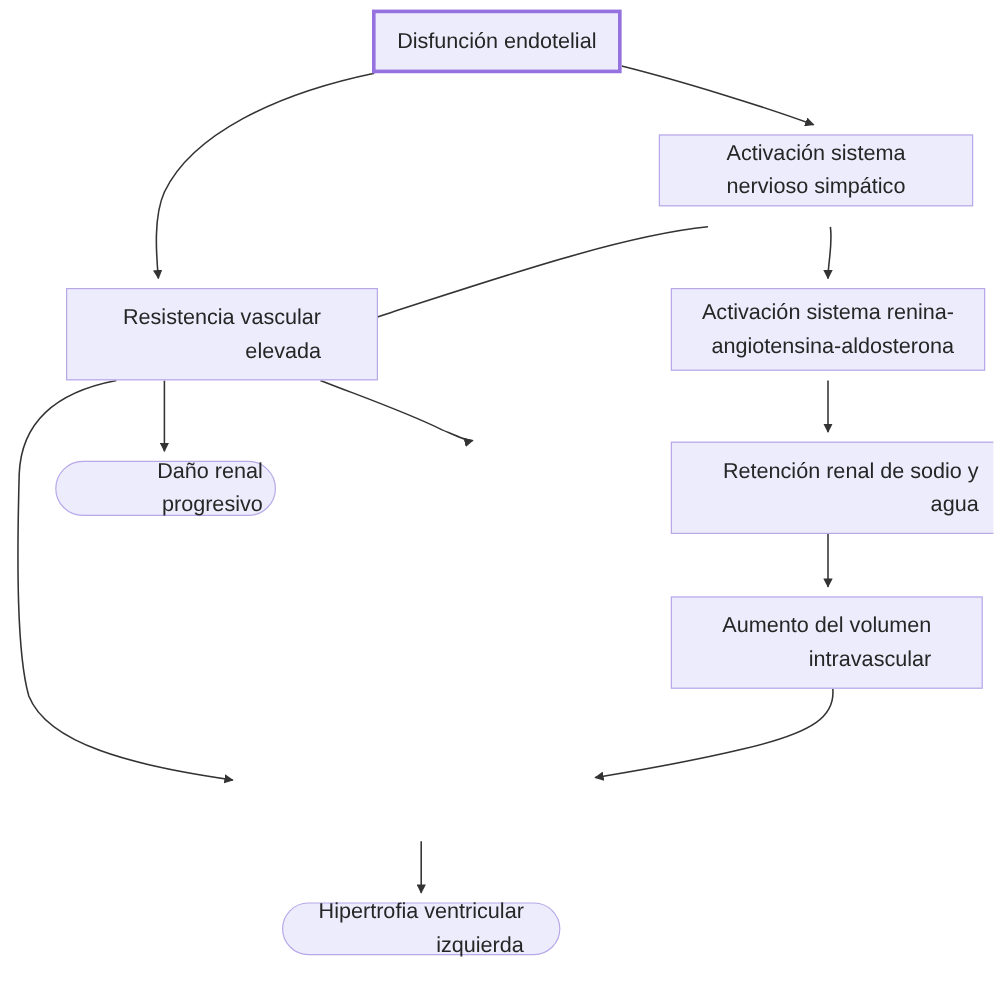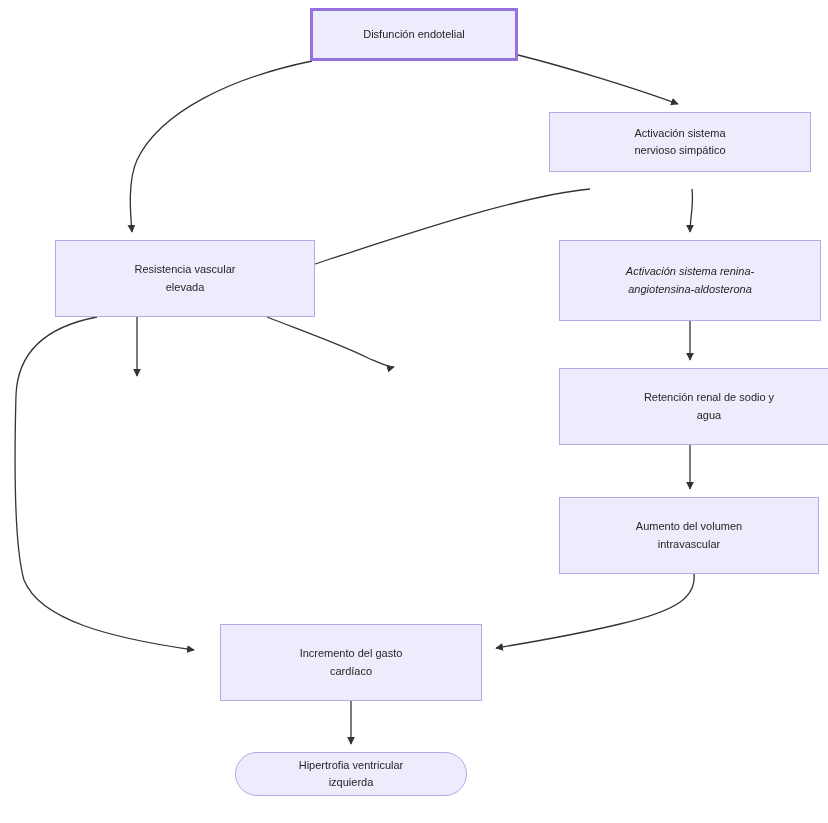--- a/index.html
+++ b/index.html
@@ -22,25 +22,25 @@
     width: 828px;
     height: 823px;
     pointer-events: none;
   }
   .node {
     position: absolute;
     box-sizing: border-box;
     display: flex;
     align-items: center;
     justify-content: center;
-    text-align: center;
+    text-align: right;
     background: #ececfc;
     border: 1px solid #b8a8e8;
     color: #262626;
-    font-size: 11px;
+    font-size: 18px;
     line-height: 1.55;
     padding: 4px 10px;
     white-space: pre-line;
     z-index: 2;
   }
   .node.rounded {
     border-radius: 999px;
   }
   .node.emphasis {
     border: 3px solid #9572e0;
@@ -80,40 +80,39 @@
   <div class="node" style="left:549px; top:112px; width:262px; height:60px;">
     <span>Activación sistema
 nervioso simpático</span>
   </div>
 
   <div class="node" style="left:7px; top:240px; width:260px; height:77px;margin-left:48px;">
     <span>Resistencia vascular
 elevada</span>
   </div>
 
-  <div class="node" style="left:559px; top:240px; width:262px; height:81px;font-style:italic;">
+  <div class="node" style="left:559px; top:240px; width:262px; height:69px;">
     <span>Activación sistema renina-
 angiotensina-aldosterona</span>
   </div>
 
+  <div class="node rounded" style="left:46px; top:384px; width:184px; height:46px;">
+    <span>Daño renal progresivo</span>
+  </div>
 
 
   <div class="node" style="left:559px; top:368px; width:300px; height:77px;">
     <span>Retención renal de sodio y
 agua</span>
   </div>
 
   <div class="node" style="left:559px; top:497px; width:260px; height:77px;">
     <span>Aumento del volumen
 intravascular</span>
   </div>
 
-  <div class="node" style="left:220px; top:624px; width:262px; height:77px;">
-    <span>Incremento del gasto
-cardíaco</span>
-  </div>
 
   <div class="node rounded" style="left:235px; top:752px; width:232px; height:44px;">
     <span>Hipertrofia ventricular
 izquierda</span>
   </div>
 
 </div>
 
 </body></html>

